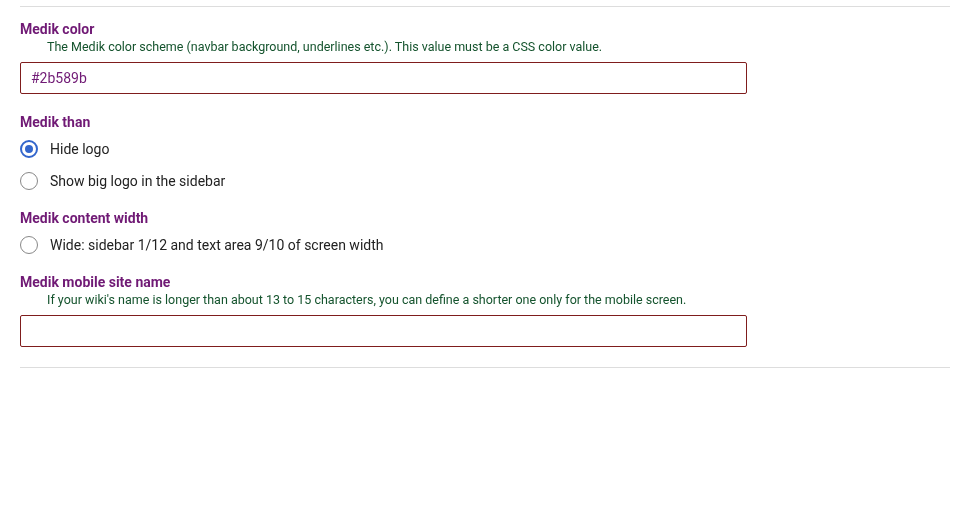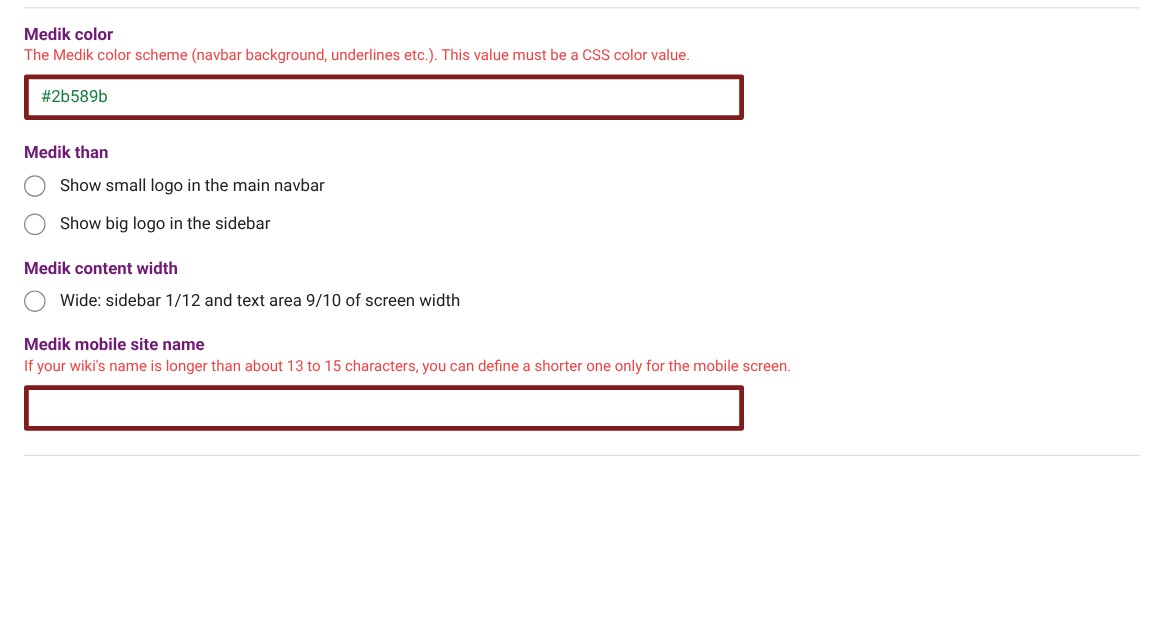--- a/index.html
+++ b/index.html
@@ -25,31 +25,32 @@
       margin-bottom: 20px;
     }
     .field-label {
       font-weight: 700;
       font-size: 14px;
       margin-bottom: 2px;
       color: #701a75;
     }
     .field-help {
       font-size: 12.5px;
-      color: #ef4444;
+      color: #14532d;
       margin-bottom: 8px;
+      margin-left: 27px;
     }
     .text-input {
-      width: 600px;
+      width: 727px;
       padding: 7px 10px;
       font-size: 14px;
-      border: 4px solid #7f1d1d;
+      border: 1px solid #7f1d1d;
       border-radius: 2px;
       font-family: inherit;
-      color: #15803d;
+      color: #701a75;
       background: #fff;
     }
     .radio-list {
       margin-top: 10px;
     }
     .radio-row {
       display: flex;
       align-items: center;
       margin-bottom: 14px;
       cursor: pointer;
@@ -95,22 +96,24 @@
 <div class="field-group">
   <div class="field-label">Medik color</div>
   <div class="field-help">The Medik color scheme (navbar background, underlines etc.). This value must be a CSS color value.</div>
   <input type="text" class="text-input" value="#2b589b" style="">
 </div>
 
 <div class="field-group">
   <div class="field-label">Medik than</div>
   <div class="radio-list">
     <div class="radio-row">
-      <span class="radio-circle"></span>
-      <span class="radio-label">Show small logo in the main navbar</span>
+      <span class="radio-circle checked">
+          <span class="radio-dot"></span>
+        </span>
+      <span class="radio-label">Hide logo</span>
     </div>
     <div class="radio-row">
       <span class="radio-circle"></span>
       <span class="radio-label">Show big logo in the sidebar</span>
     </div>
   </div>
 </div>
 
 <div class="field-group">
   <div class="field-label">Medik content width</div>

